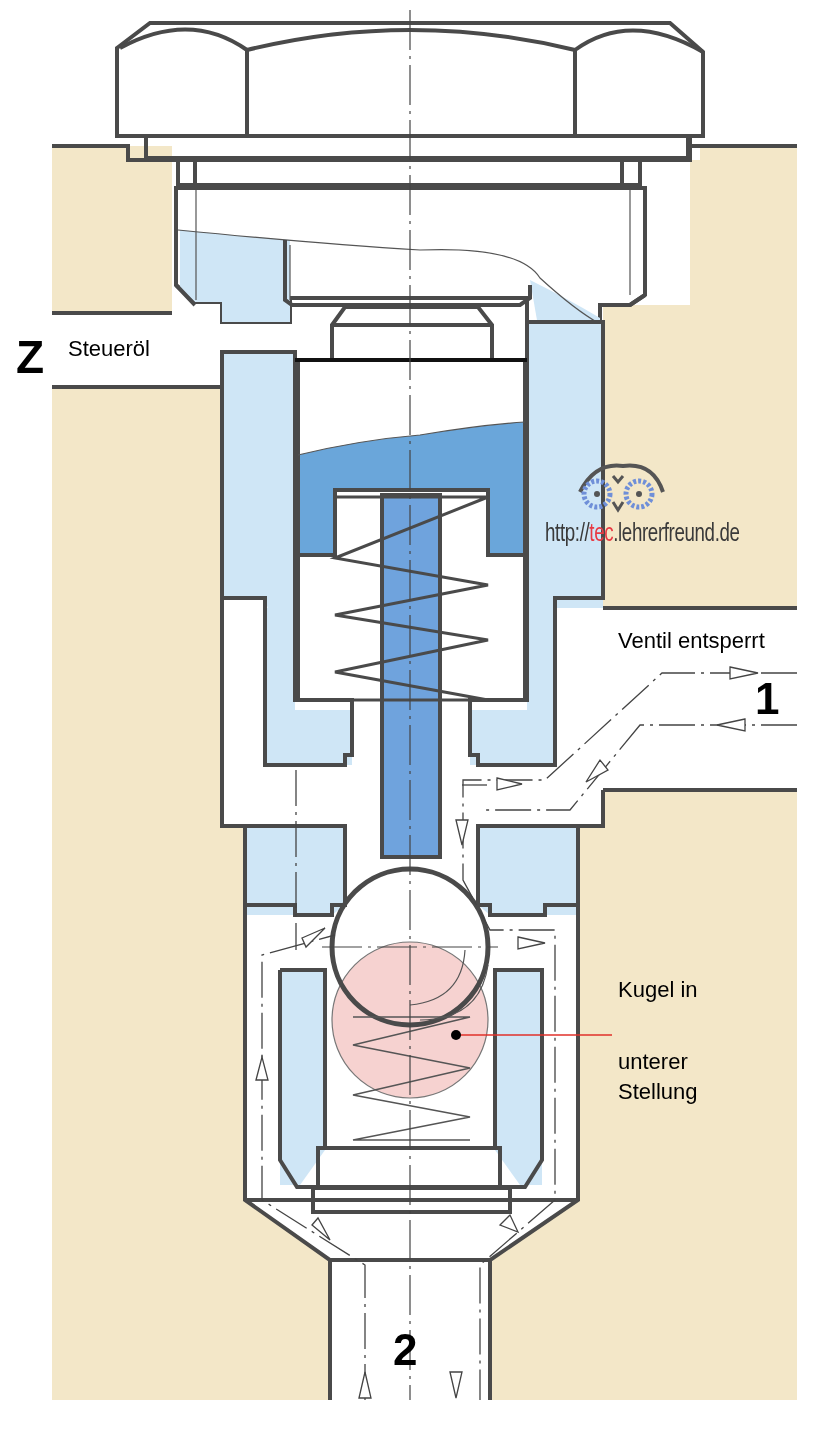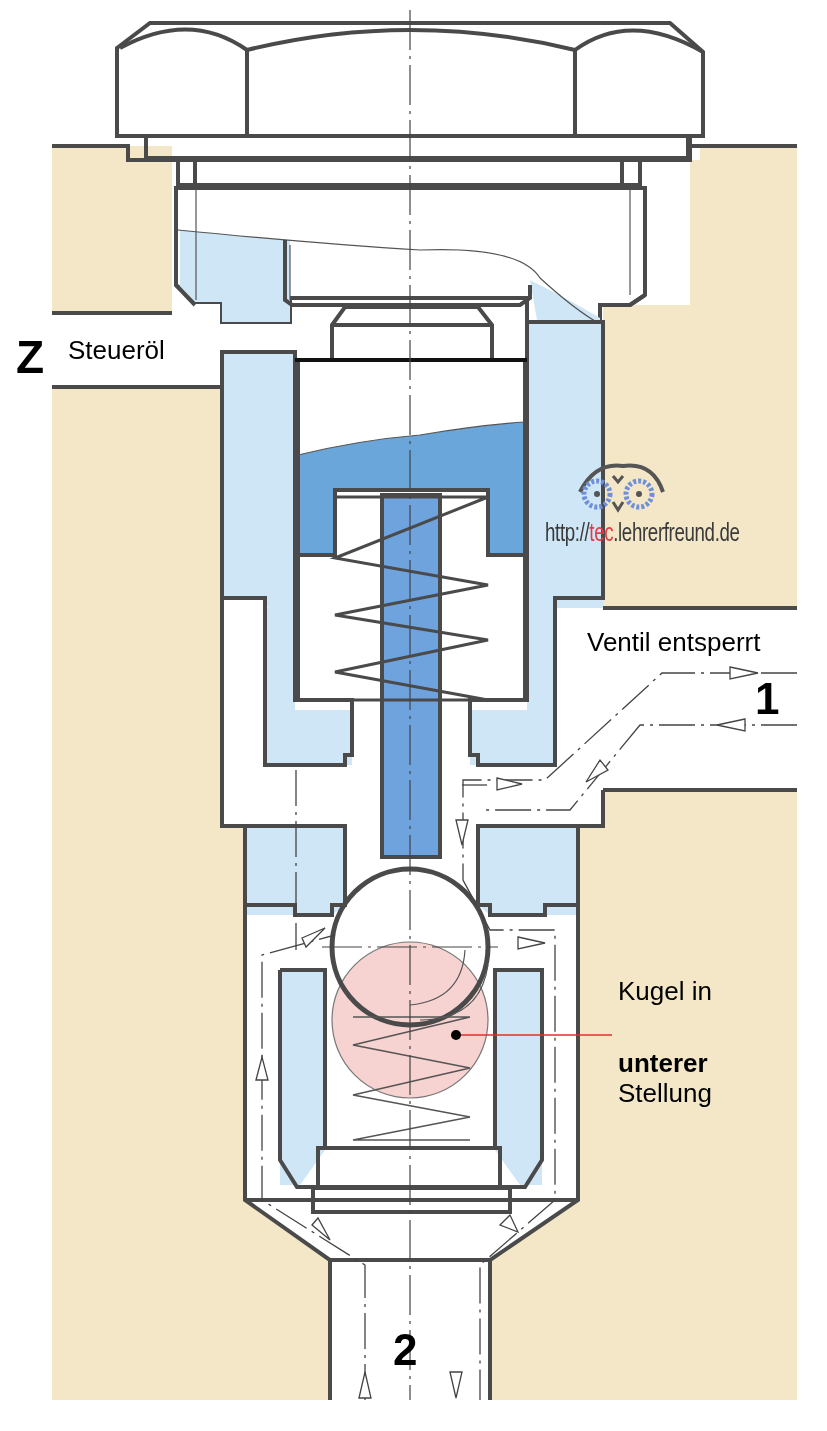--- a/index.html
+++ b/index.html
@@ -1,21 +1,21 @@
 <!DOCTYPE html>
 <html><head>
   <meta charset="utf-8">
   <style>
     html, body { margin: 0; padding: 0; background: #ffffff; }
     body { width: 827px; height: 1431px; position: relative; overflow: hidden; font-family: "Liberation Sans", sans-serif; }
     #diagram { position: absolute; left: 0; top: 0; width: 827px; height: 1431px; }
     .lbl { position: absolute; color: #000; font-family: "Liberation Sans", sans-serif; white-space: nowrap; }
     .port-big { font-weight: bold; font-size: 46px; line-height: 1; }
     .port-num { font-weight: bold; font-size: 44px; line-height: 1; }
-    .txt { font-size: 26px; line-height: 1.15; }
+    .txt { font-size: 22px; line-height: 1.15; }
     .logo-text { position: absolute; font-family: "Liberation Sans", sans-serif; font-size: 26px; color: #3a3a3a; transform: scaleX(0.72); transform-origin: left top; letter-spacing: -0.5px; white-space: nowrap; }
     .logo-text .accent { color: #e83a44; }
   </style>
 </head>
 <body>
 
 <svg id="diagram" viewBox="0 0 827 1431" xmlns="http://www.w3.org/2000/svg">
   <defs>
     <style>
       .housing { fill: #f3e7c8; }
@@ -156,21 +156,21 @@
     <circle cx="22" cy="32" r="3" fill="#555"></circle>
     <circle cx="64" cy="32" r="13" fill="none" stroke="#6f8fd8" stroke-width="5" stroke-dasharray="3 2"></circle>
     <circle cx="64" cy="32" r="3" fill="#555"></circle>
     <path d="M38 14 L43 20 L48 14 M38 40 L43 48 L48 40" fill="none" stroke="#555" stroke-width="3"></path>
   </g>
 </svg>
 
 <div class="lbl port-big" style="left:16px; top:334px;">Z</div>
 <div class="lbl txt" style="left:68px; top:336px;">Steueröl</div>
 
-<div class="lbl txt" style="left:587px; top:628px;">Ventil entsperrt</div>
+<div class="lbl txt" style="left:618px; top:628px;">Ventil entsperrt</div>
 <div class="lbl port-num" style="left:755px; top:677px;">1</div>
 <div class="lbl port-num" style="left:393px; top:1328px;">2</div>
 
 <div class="lbl txt" style="left:618px; top:977px;">Kugel in</div>
-<div class="lbl txt" style="left:618px; top:1049px;font-weight:bold;">unterer</div>
+<div class="lbl txt" style="left:618px; top:1049px;">unterer</div>
 <div class="lbl txt" style="left:618px; top:1079px;">Stellung</div>
 
 <div class="logo-text" style="left:545px; top:517px;"><span>http://</span><span class="accent">tec</span><span>.lehrerfreund.de</span></div>
 
 </body></html>

